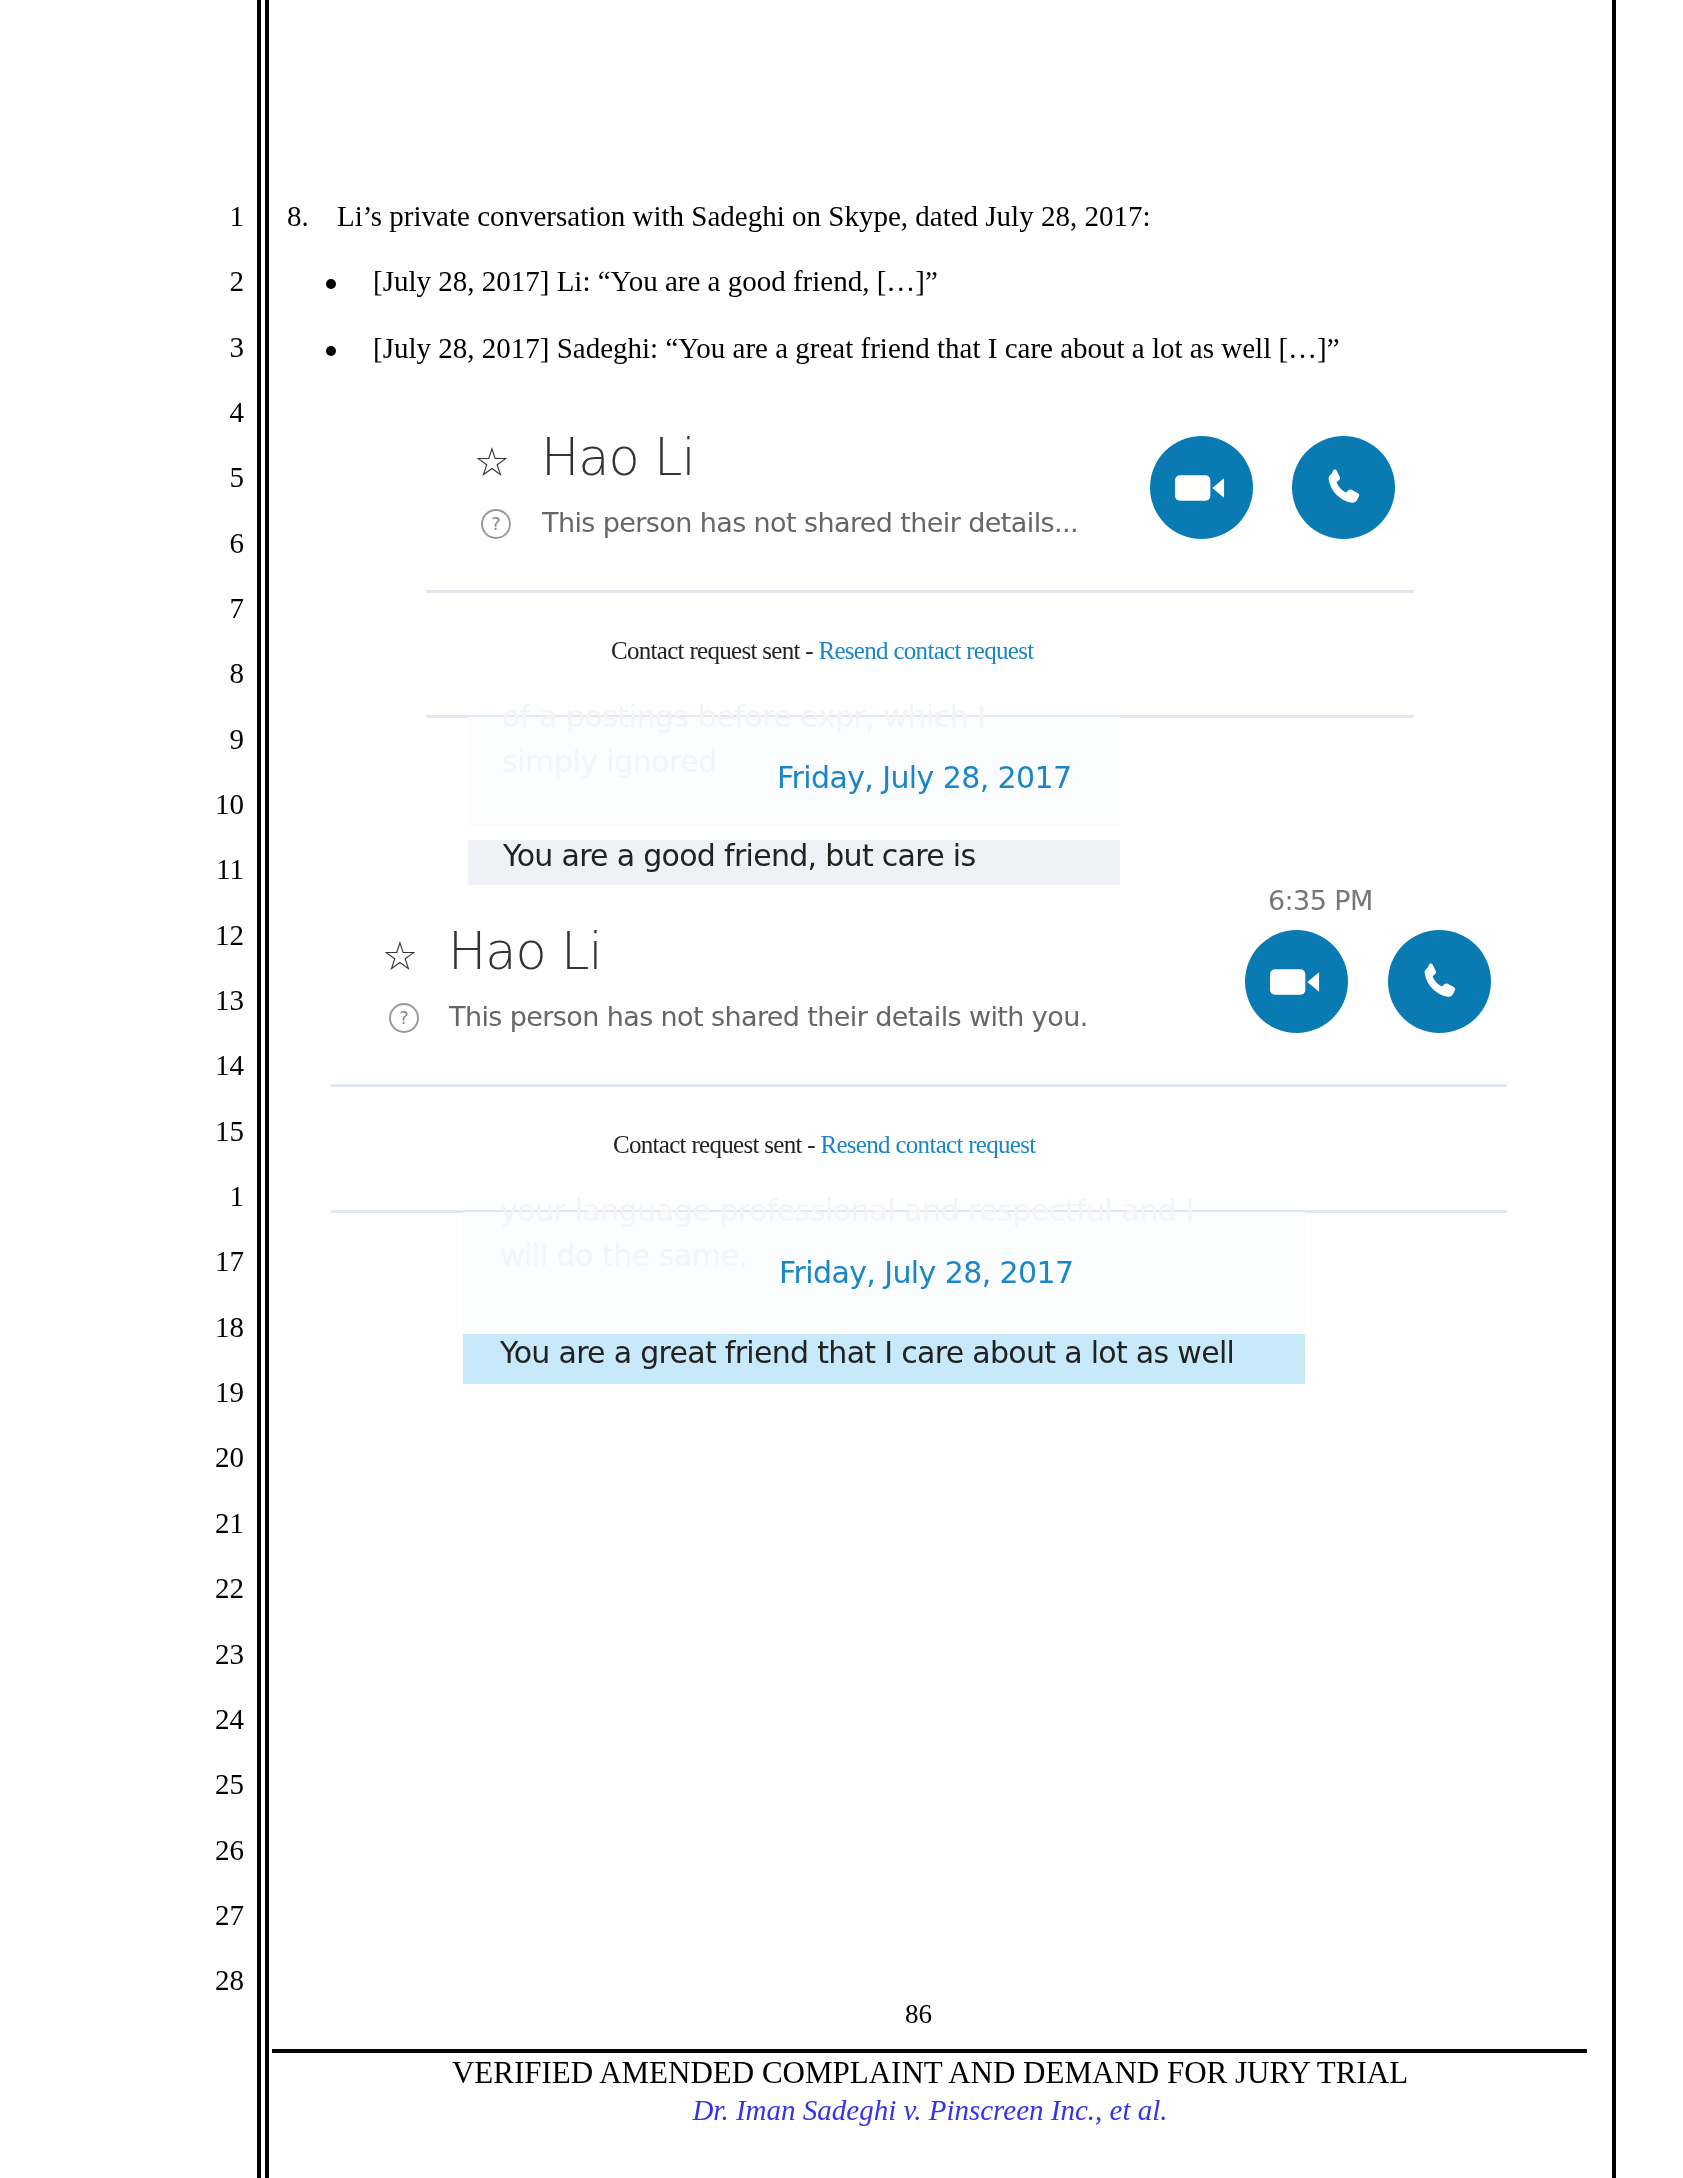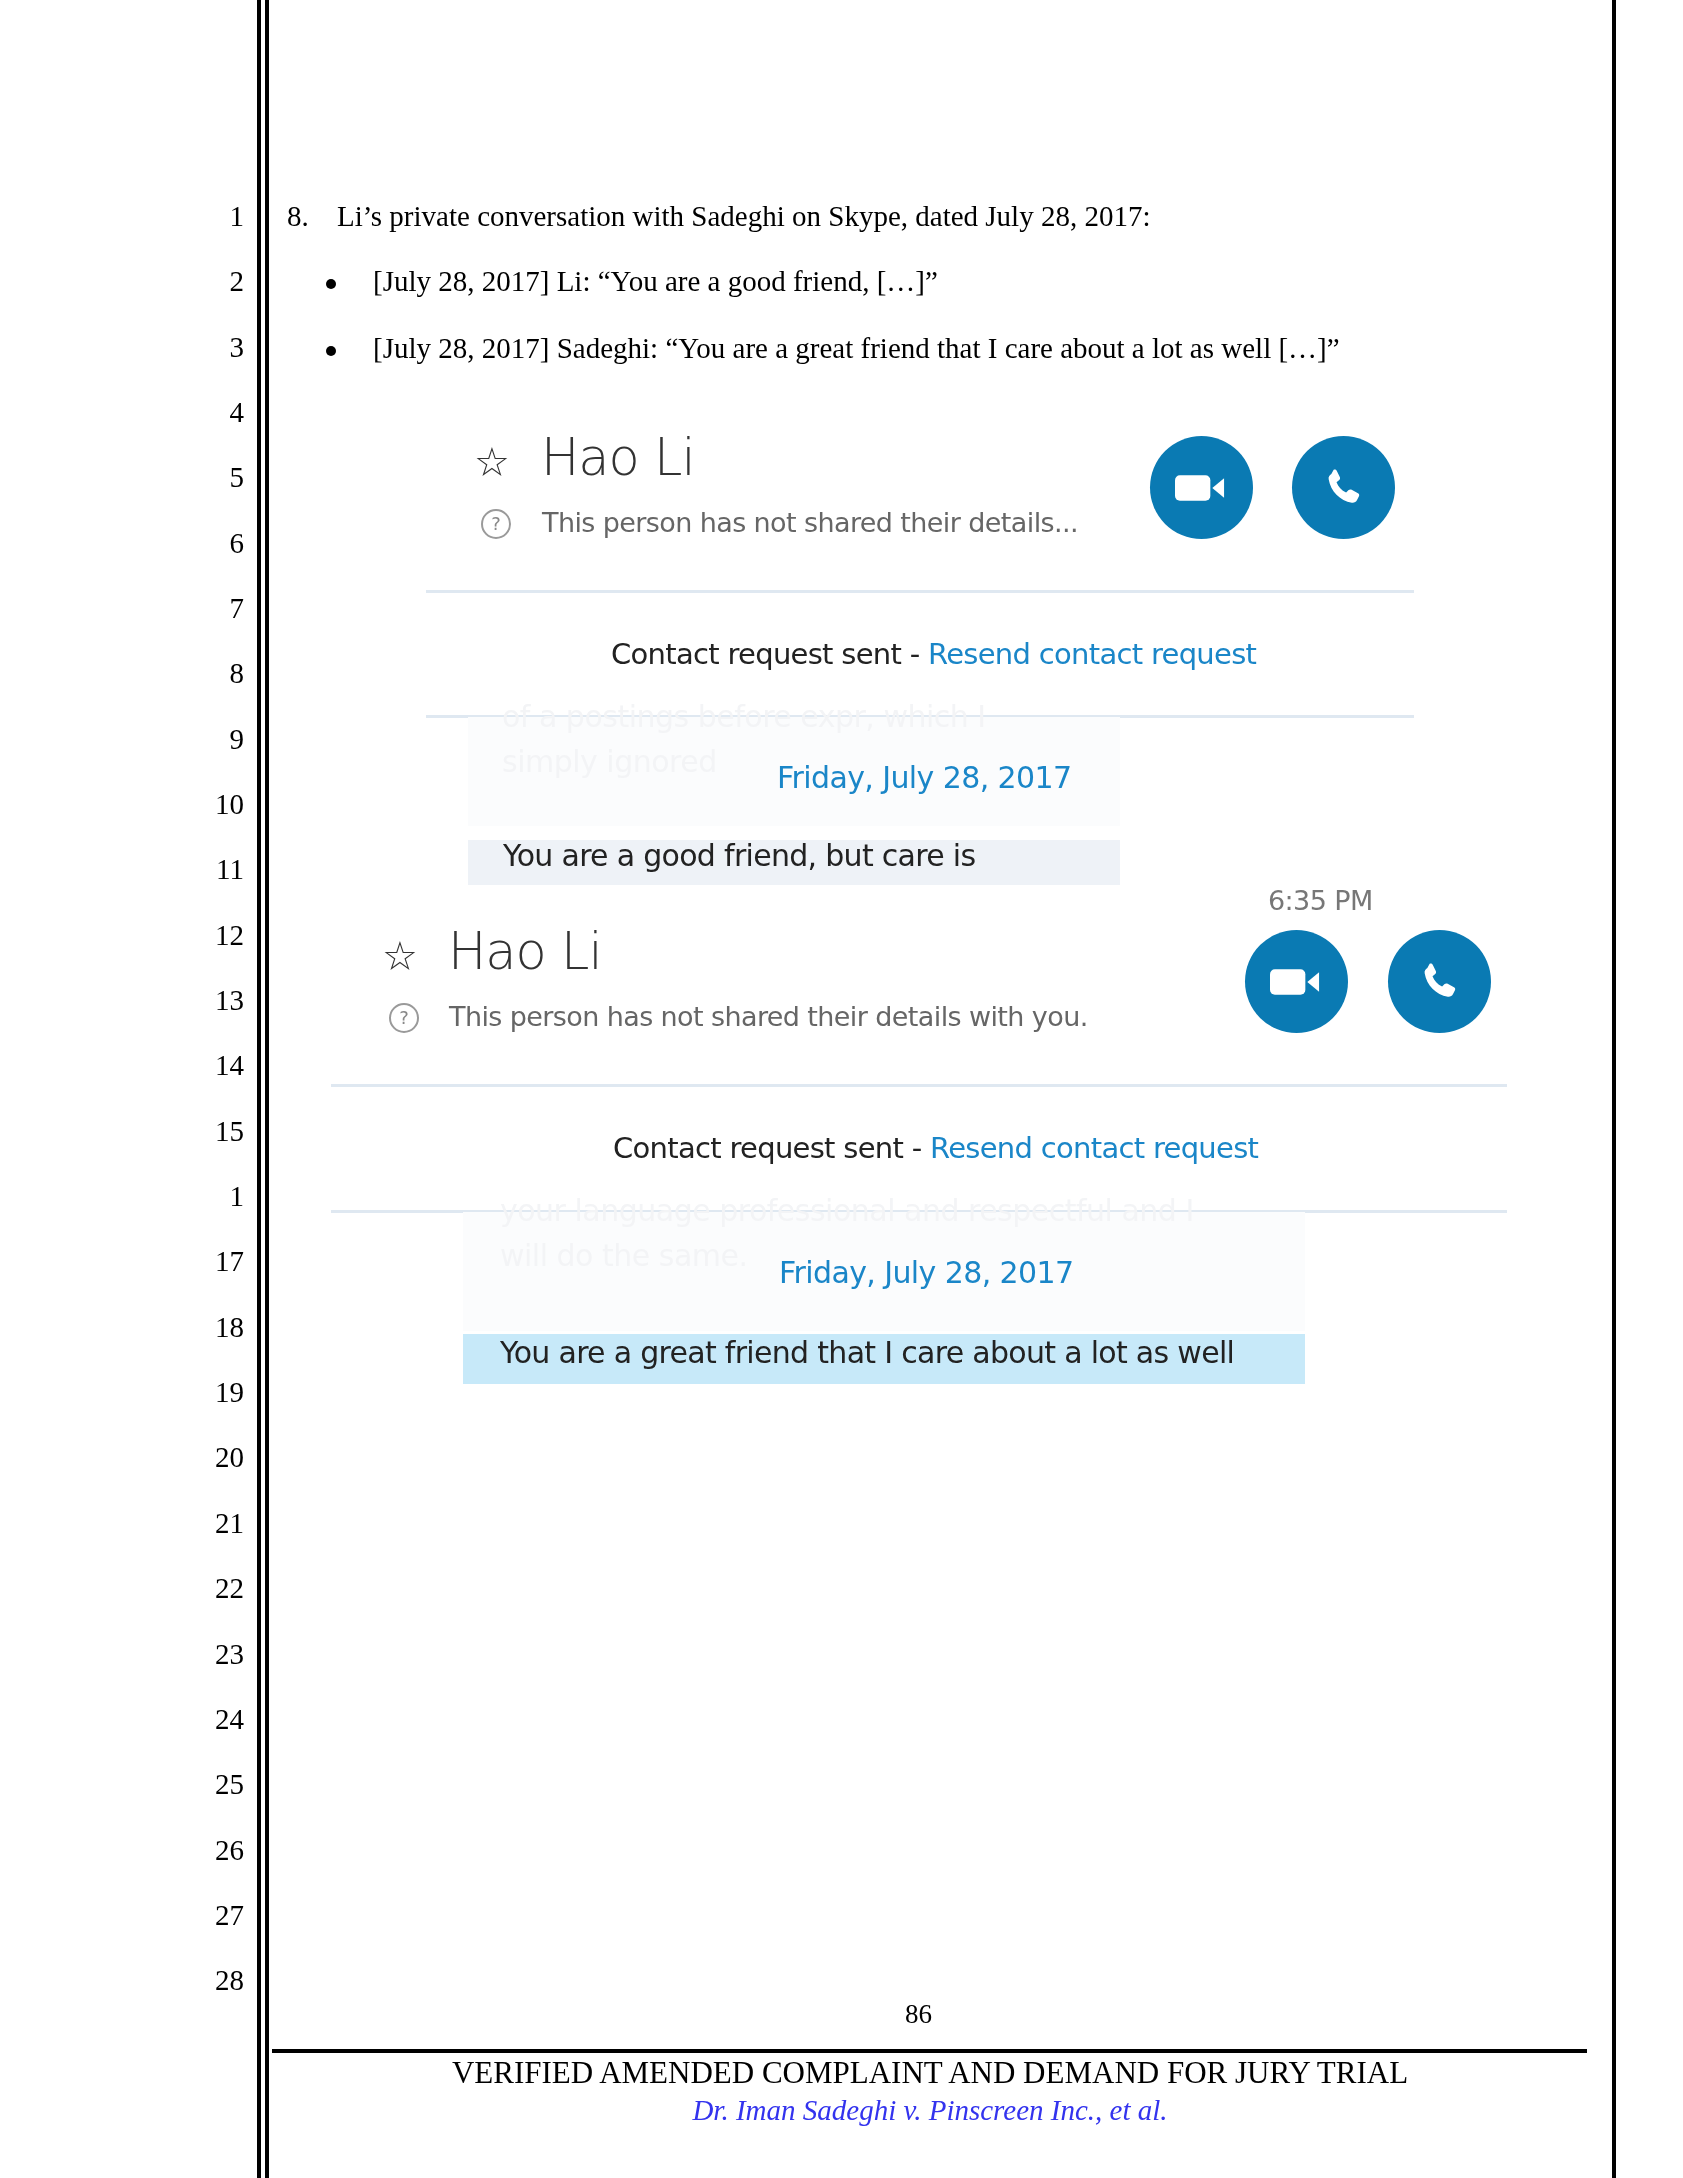--- a/index.html
+++ b/index.html
@@ -5,21 +5,21 @@
   html, body { margin: 0; padding: 0; }
   body { width: 1683px; height: 2178px; position: relative; background: #ffffff; overflow: hidden; font-family: "Liberation Serif", serif; color: #000; }
   .abs { position: absolute; }
   .vline { position: absolute; top: 0; height: 2178px; background: #000; }
   .linenum { position: absolute; right: 1439px; width: 59px; text-align: right; font-size: 29px; line-height: 34px; font-family: "Liberation Serif", serif; }
   .doc-text { position: absolute; font-size: 29px; line-height: 34px; white-space: nowrap; font-family: "Liberation Serif", serif; }
   .bullet { position: absolute; width: 10px; height: 10px; border-radius: 50%; background: #000; }
   .sk { font-family: "DejaVu Sans", sans-serif; white-space: nowrap; position: absolute; }
   .sk-name { font-size: 51px; color: #333; font-weight: 300; letter-spacing: -1px; }
   .sk-sub { font-size: 27px; color: #666; letter-spacing: -0.6px; }
-  .sk-contact { font-size: 29px; color: #222; letter-spacing: -0.7px; }
+  .sk-contact { font-size: 25px; color: #222; letter-spacing: -0.7px; font-family: Liberation Serif, serif; }
   .sk-link { color: #1a86c8; }
   .sk-date { font-size: 30px; color: #1a86c8; letter-spacing: -0.6px; }
   .sk-msg { font-size: 30px; color: #222; letter-spacing: -0.7px; }
   .sk-time { font-size: 27px; color: #777; letter-spacing: -0.6px; margin-top: 44px; }
   .sk-ghost { font-size: 30px; color: #f3f4f6; letter-spacing: -0.5px; text-align: center; }
   .divider { position: absolute; height: 3px; background: #dfe8f1; }
   .round-btn { position: absolute; width: 103px; height: 103px; border-radius: 50%; background: #0a7ab3; display: flex; align-items: center; justify-content: center; }
   .qicon { position: absolute; width: 26px; height: 26px; border: 2px solid #9a9a9a; border-radius: 50%; color: #888; font-size: 18px; line-height: 26px; text-align: center; font-family: "DejaVu Sans", sans-serif; }
   .star { position: absolute; font-size: 40px; color: #333; font-family: "DejaVu Sans", sans-serif; line-height: 40px; }
   .bubble { position: absolute; }

